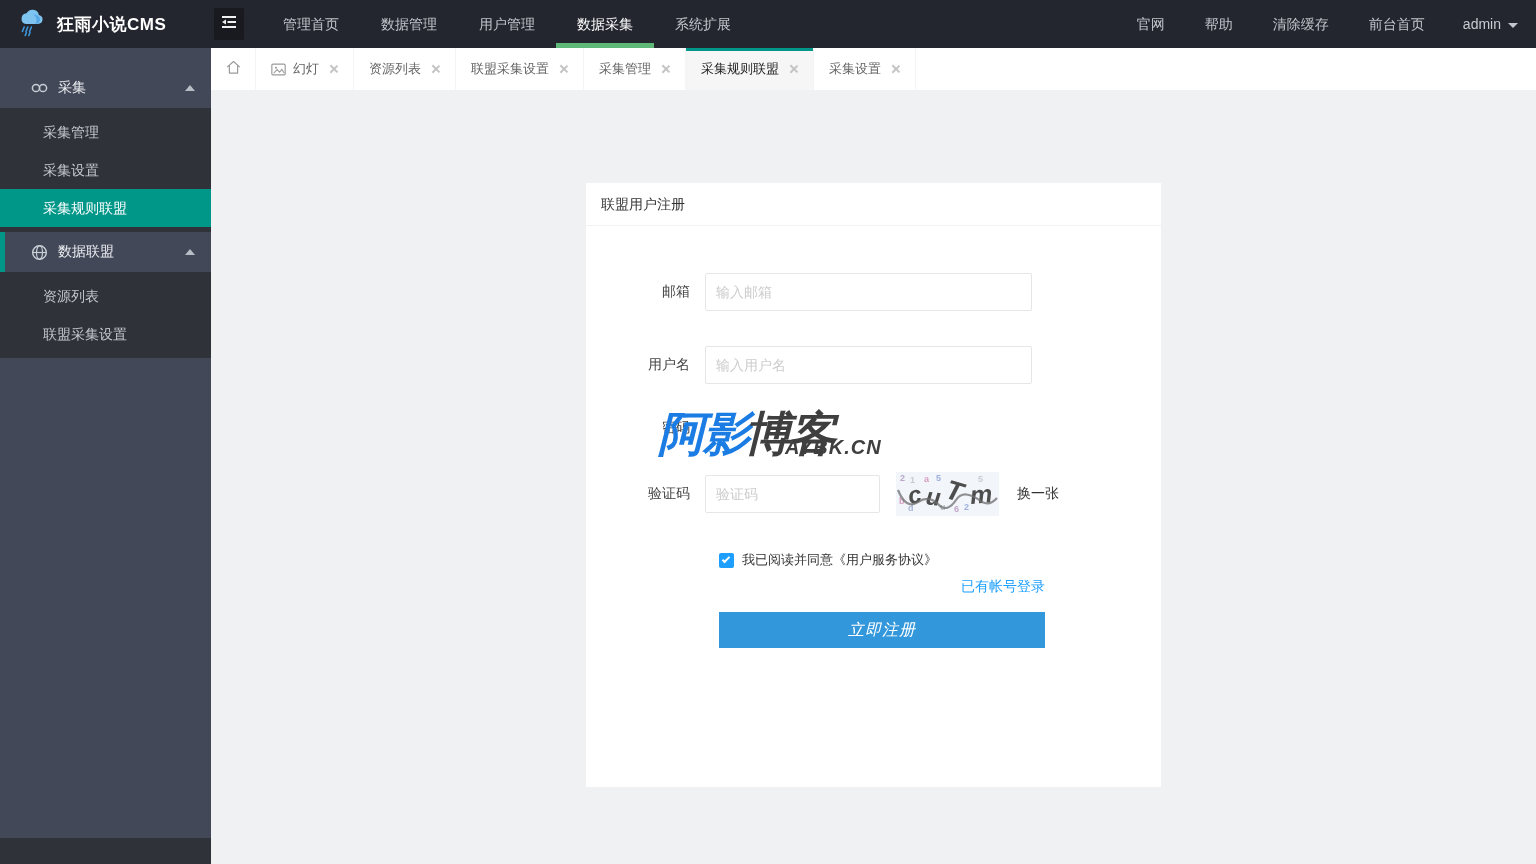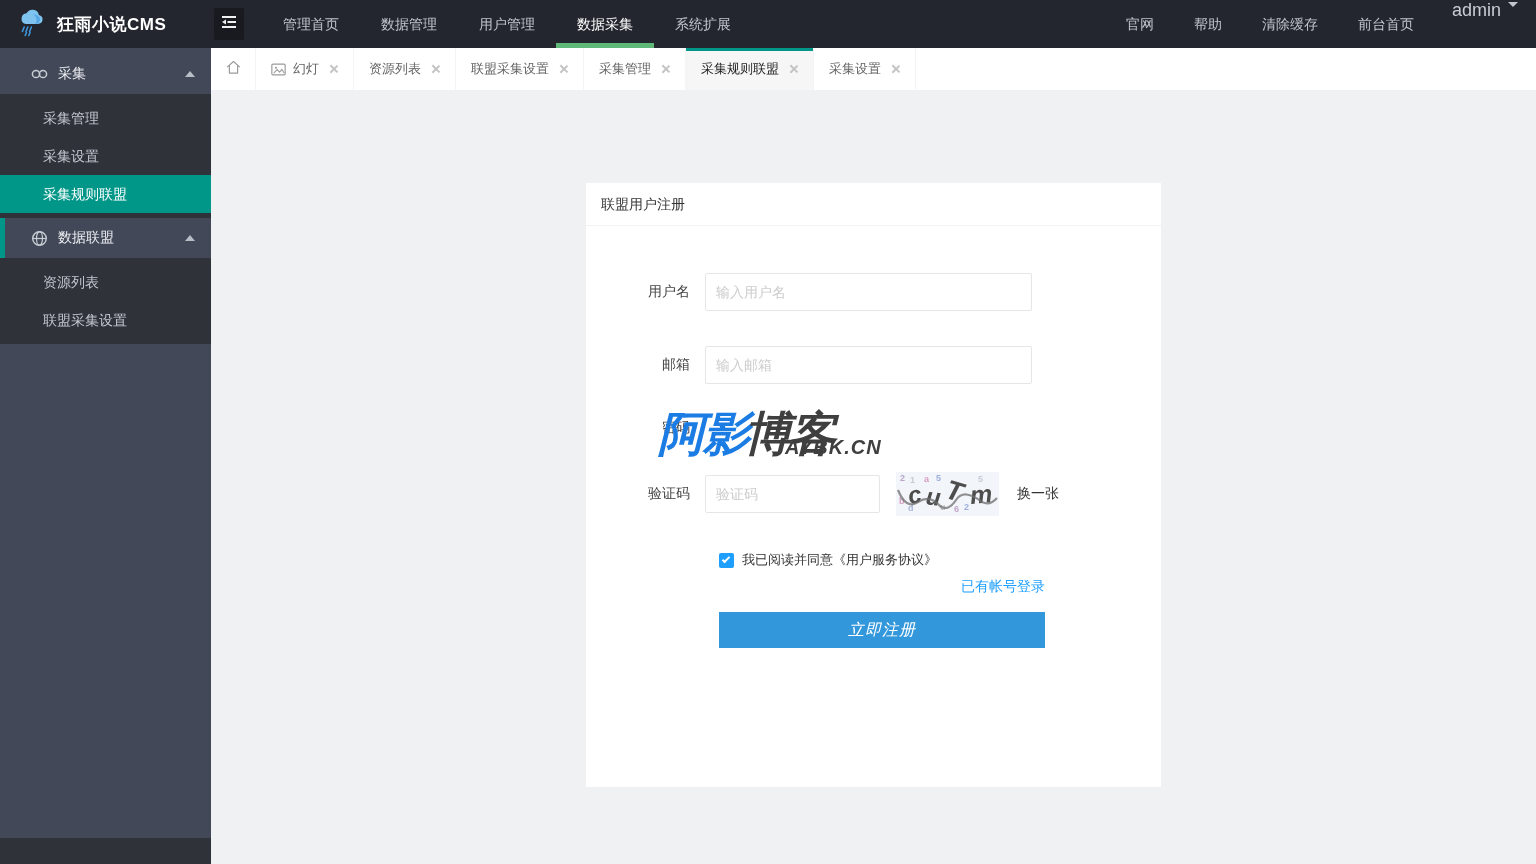--- a/index.html
+++ b/index.html
@@ -14,29 +14,29 @@
   .hamburger-btn { width:30px; height:32px; margin:8px 0 0 3px; background:#181a20;
     border-radius:2px; display:flex; align-items:center; justify-content:center; cursor:pointer; }
   .top-menu { display:flex; margin-left:18px; }
   .top-item { position:relative; padding:0 21px; line-height:48px; font-size:14px;
     color:#c0c4cb; cursor:pointer; }
   .top-item.active { color:#fff; }
   .top-item.active::after { content:""; position:absolute; left:0; right:0; bottom:0;
     height:5px; background:#5FB878; }
   .top-right { margin-left:auto; display:flex; align-items:stretch; }
   .top-right .top-item { padding:0 20px; }
-  .user-item { display:flex; gap:7px; padding:0 18px; color:#c9ccd3;
-    font-size:18px; cursor:pointer; }
+  .user-item { display:flex; align-items:center; gap:7px; padding:0 18px; color:#c9ccd3;
+    font-size:14px; cursor:pointer; }
   .caret-down { width:0; height:0; border-left:5px solid transparent;
     border-right:5px solid transparent; border-top:5px solid #c2c5cc; margin-top:2px; }
 
   
   .sidebar { position:absolute; top:48px; left:0; width:211px; height:816px;
     background:#424857; z-index:20; }
-  .side-nav { padding-top:6px; }
+  .side-nav { padding-top:20px; }
   .side-group-header { position:relative; height:40px; display:flex; align-items:center;
     padding-left:31px; color:#eceef2; font-size:14px; cursor:pointer; }
   .side-group-header .gicon { width:17px; height:17px; margin-right:10px; display:inline-flex;
     align-items:center; justify-content:center; }
   .side-group-header.highlighted { border-left:5px solid #009688; padding-left:26px; }
   .arrow-up { position:absolute; right:16px; top:17px; width:0; height:0;
     border-left:5px solid transparent; border-right:5px solid transparent;
     border-bottom:6px solid #b9bdc6; }
   .side-submenu { background:#2F3238; padding:5px 0; }
   .side-item { height:38px; line-height:38px; padding-left:43px; font-size:14px;
@@ -249,27 +249,27 @@
     <span class="close-x"></span>
   </div>
 </div>
 
 <div class="content">
   <div class="card">
     <div class="card-header">联盟用户注册</div>
     <div class="form">
 
       <div class="form-row">
+        <div class="form-label">邮箱</div>
+        <input class="text-input" type="text" placeholder="输入邮箱" style="">
+      </div>
+
+      <div class="form-row">
         <div class="form-label">用户名</div>
         <input class="text-input" type="text" placeholder="输入用户名" style="">
-      </div>
-
-      <div class="form-row">
-        <div class="form-label">邮箱</div>
-        <input class="text-input" type="text" placeholder="输入邮箱" style="">
       </div>
 
       <div class="form-row">
         <div class="form-label">密码</div>
       </div>
 
 
       <div class="form-row">
         <div class="form-label">验证码</div>
         <input class="text-input short" type="text" placeholder="验证码" style="">

